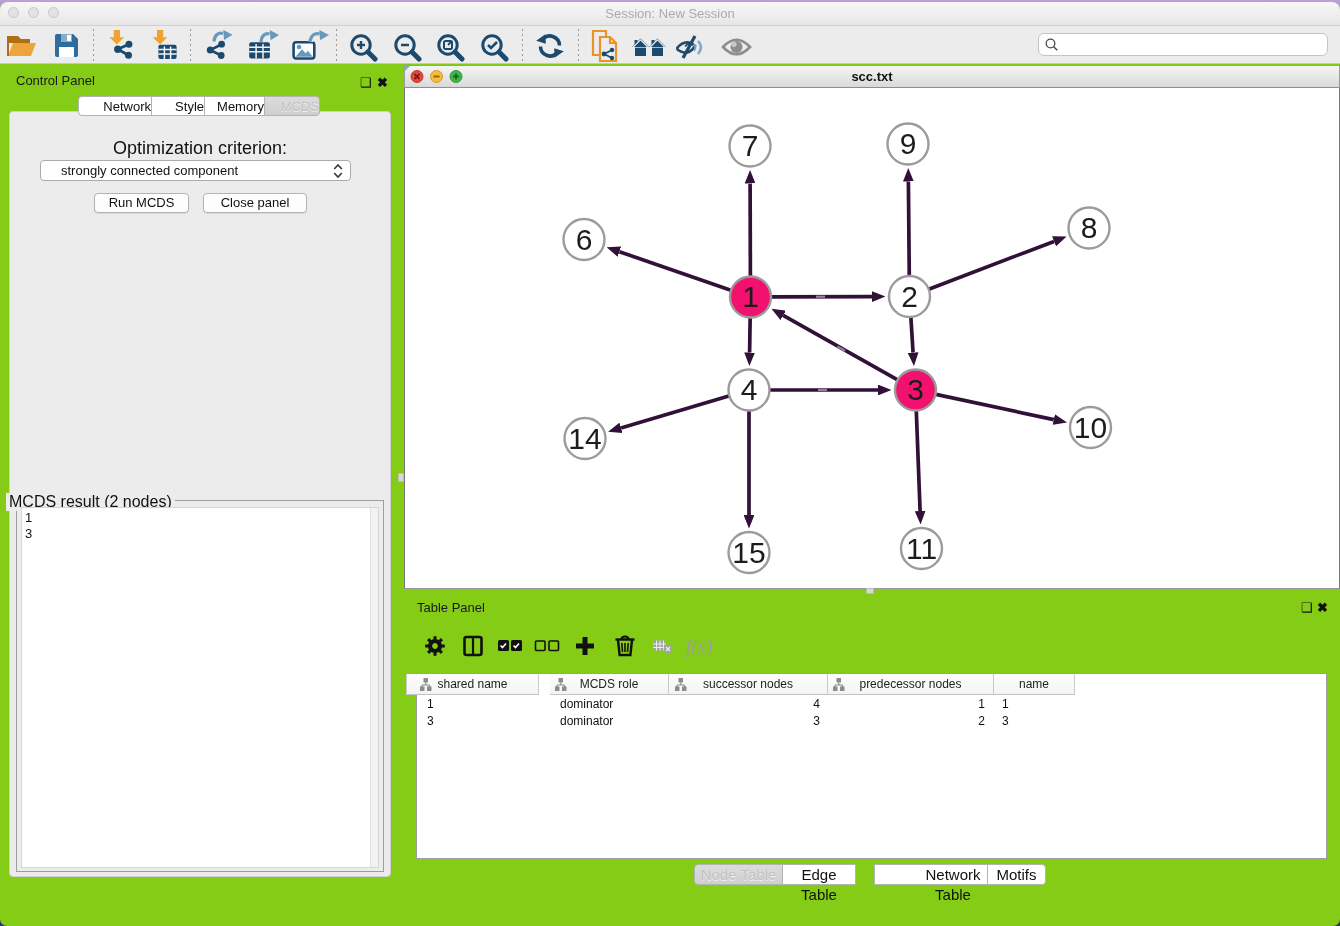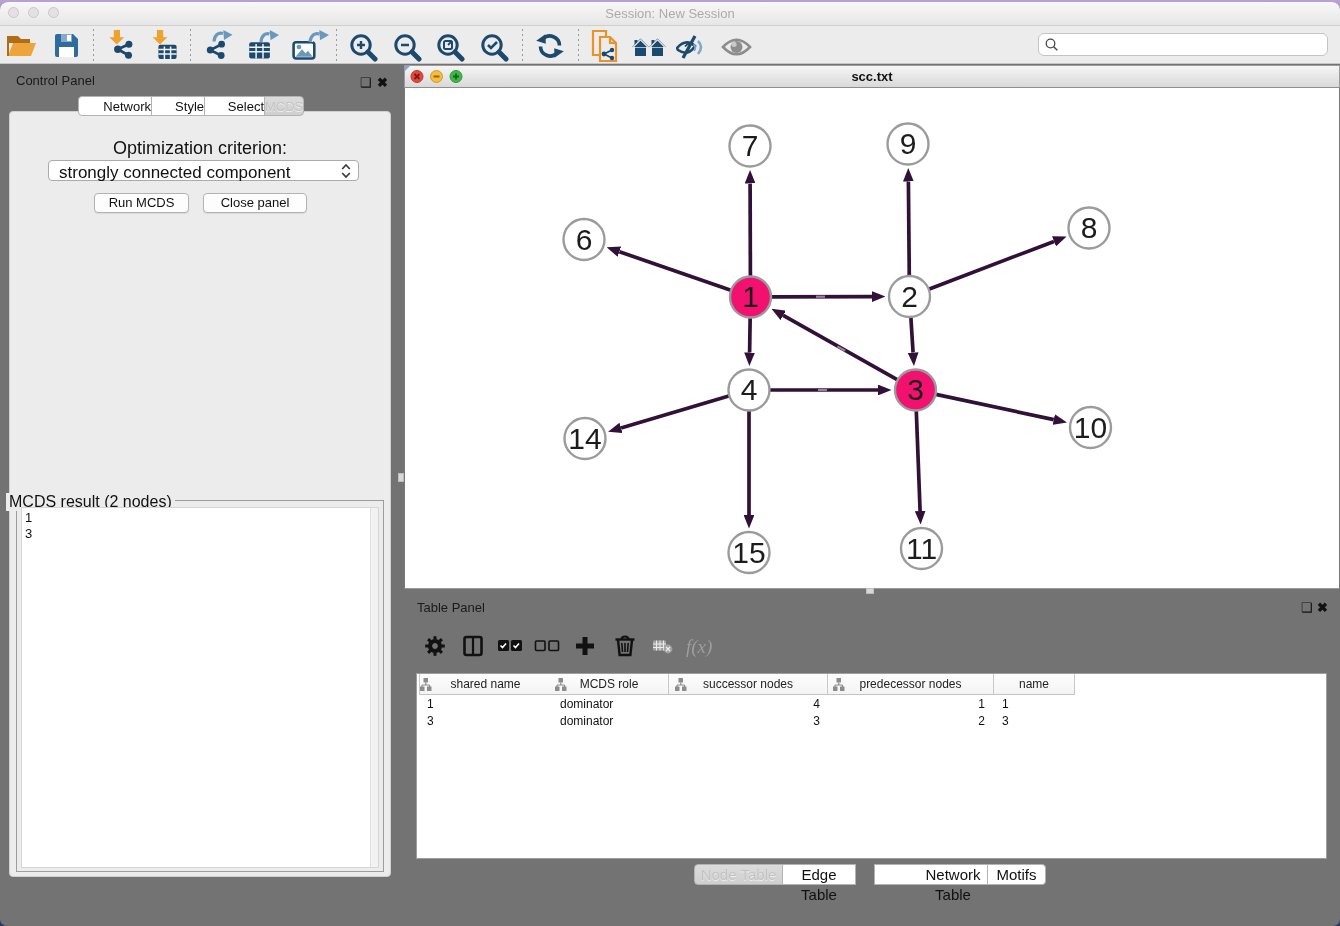--- a/index.html
+++ b/index.html
@@ -1,20 +1,20 @@
 <!DOCTYPE html>
 <html><head>
 <meta charset="utf-8">
 <style>
 * { margin:0; padding:0; box-sizing:border-box; }
 html,body { width:1340px; height:926px; overflow:hidden; }
 body { background:linear-gradient(180deg,#b9a1d5 0px,#b29ad0 8px,#5d5a9e 500px,#27386b 926px);
   font-family:"Liberation Sans",sans-serif; }
 #win { position:absolute; left:0; top:2px; width:1340px; height:924px;
-  background:#737373; border-radius:8px 8px 7px 7px; overflow:hidden; }
+  background:#84cc16; border-radius:8px 8px 7px 7px; overflow:hidden; }
 .abs { position:absolute; }
 
 #titlebar { left:0; top:0; width:1340px; height:24px;
   background:linear-gradient(#f7f7f7,#ececec 70%,#e6e6e6); border-bottom:1px solid #cfcfcf; }
 .tl { position:absolute; top:5px; width:11px; height:11px; border-radius:50%;
   background:#e3e1e3; border:1px solid #c9c7c9; }
 #wtitle { position:absolute; left:0; right:0; top:4px; text-align:center; color:#ababab;
   font-size:13px; }
 
 #toolbar { left:0; top:24px; width:1340px; height:38px; background:#ececec;
@@ -28,23 +28,23 @@
 
 #cpHead { left:16px; top:71px; font-size:13px; color:#1a1a1a; }
 .winbtn { position:absolute; font-size:13px; color:#111; }
 #cpPanel { left:9px; top:109px; width:382px; height:766px; border:1px solid #d0d0d0;
   border-radius:4px; background:#ececec; }
 .tab { position:absolute; top:94px; height:20px; border:1px solid #b3b3b3; background:#fff;
   font-size:13px; color:#111; text-align:right; line-height:19px; }
 .tabsel { background:linear-gradient(#dadada,#cfcfcf); color:#c6c6c6;
   text-shadow:0 1px 0 #ededed; }
 #optlabel { left:0px; top:136px; width:400px; text-align:center; font-size:18px; color:#111; }
-#combo { left:48px; top:158px; width:311px; height:21px; background:#fff;
-  border:1px solid #ababab; border-radius:4px; font-size:17px; color:#111;
-  padding:2px 0 0 10px; }
+#combo { left:40px; top:158px; width:311px; height:21px; background:#fff;
+  border:1px solid #ababab; border-radius:4px; font-size:13px; color:#111;
+  padding:2px 0 0 20px; }
 .btn { position:absolute; top:191px; height:20px; background:#fdfdfd; border:1px solid #b3b3b3;
   border-radius:4px; font-size:13px; color:#111; text-align:center; line-height:18px;
   box-shadow:0 1px 1px rgba(0,0,0,0.08); }
 #fieldset { left:16px; top:498px; width:368px; height:372px; border:1px solid #9d9d9d; }
 #legend { left:6px; top:491px; font-size:16px; color:#111; background:#ececec; padding:0 3px; }
 #mcdsbox { left:21px; top:505px; width:358px; height:361px; background:#fff;
   border:1px solid #d6d6d6; font-size:13px; color:#111; line-height:16px; padding:2px 0 0 3px; }
 #mcdstrack { left:370px; top:506px; width:8px; height:359px; background:#f2f2f2;
   border-left:1px solid #e0e0e0; }
 
@@ -197,22 +197,22 @@
     </svg>
   </div>
   </div>
 
   <div id="cpHead" class="abs">Control Panel</div>
   <div class="winbtn" style="left:360px; top:73px;">❑</div>
   <div class="winbtn" style="left:377px; top:73px; font-weight:bold;">✖</div>
   <div id="cpPanel" class="abs"></div>
   <div class="tab" style="left:78px; width:74px; border-radius:4px 0 0 4px;">Network</div>
   <div class="tab" style="left:151px; width:54px;">Style</div>
-  <div class="tab" style="left:204px; width:61px;">Select</div>
-  <div class="tab tabsel" style="left:264px; width:40px; border-radius:0 4px 4px 0;">MCDS</div>
+  <div class="tab" style="left:204px; width:61px;">Memory</div>
+  <div class="tab tabsel" style="left:264px; width:56px; border-radius:0 4px 4px 0;">MCDS</div>
   <div id="optlabel" class="abs">Optimization criterion:</div>
   <div id="combo" class="abs">strongly connected component
     <svg width="10" height="14" viewBox="0 0 10 14" style="position:absolute;right:7px;top:3px;">
       <path d="M1.2,5 L5,1 L8.8,5" fill="none" stroke="#3c3c3c" stroke-width="1.7"></path>
       <path d="M1.2,9 L5,13 L8.8,9" fill="none" stroke="#3c3c3c" stroke-width="1.7"></path>
     </svg>
   </div>
   <div class="btn" style="left:94px; width:95px;">Run MCDS</div>
   <div class="btn" style="left:203px; width:104px;">Close panel</div>
   <div id="fieldset" class="abs"></div>
@@ -327,21 +327,21 @@
       <g transform="translate(238,11)" fill="#a2a2a2">
         <rect x="-9" y="-5.5" width="13" height="10" rx="1"></rect>
         <path d="M-9,-2 h13 M-9,1.5 h13 M-5.5,-5.5 v10 M-2,-5.5 v10 M1.5,-5.5 v10" stroke="#ececec" stroke-width="1"></path>
         <circle cx="6" cy="3" r="4.4"></circle>
         <path d="M4,1 l4,4 M8,1 l-4,4" stroke="#ececec" stroke-width="1.3"></path>
       </g>
       <text x="262" y="18" font-family="&quot;Liberation Serif&quot;,serif" font-style="italic" font-size="19" fill="#9e9e9e">f(x)</text>
     </g>
   </svg>
   <div id="tableOuter" class="abs"></div>
-  <div class="th" style="left:419px; width:133px; border-left:1px solid #c9c9c9;">shared name</div>
+  <div class="th" style="left:406px; width:133px; border-left:1px solid #c9c9c9;">shared name</div>
   <div class="th" style="left:550px; width:119px;">MCDS role</div>
   <div class="th" style="left:669px; width:159px;">successor nodes</div>
   <div class="th" style="left:828px; width:166px;">predecessor nodes</div>
   <div class="th" style="left:994px; width:81px;">name</div>
   <svg class="abs" style="left:420px;top:676px" width="660" height="13" viewBox="0 0 660 13">
     <g fill="#8c8c8c">
       <g id="hier">
         <rect x="3.5" y="0" width="4.5" height="4.5"></rect>
         <path d="M5.75,4.5 V7 M2,7 H9.5 M2,7 V9 M9.5,7 V9" stroke="#8c8c8c" stroke-width="1.2" fill="none"></path>
         <rect x="0" y="8.5" width="4.5" height="4.5"></rect>

